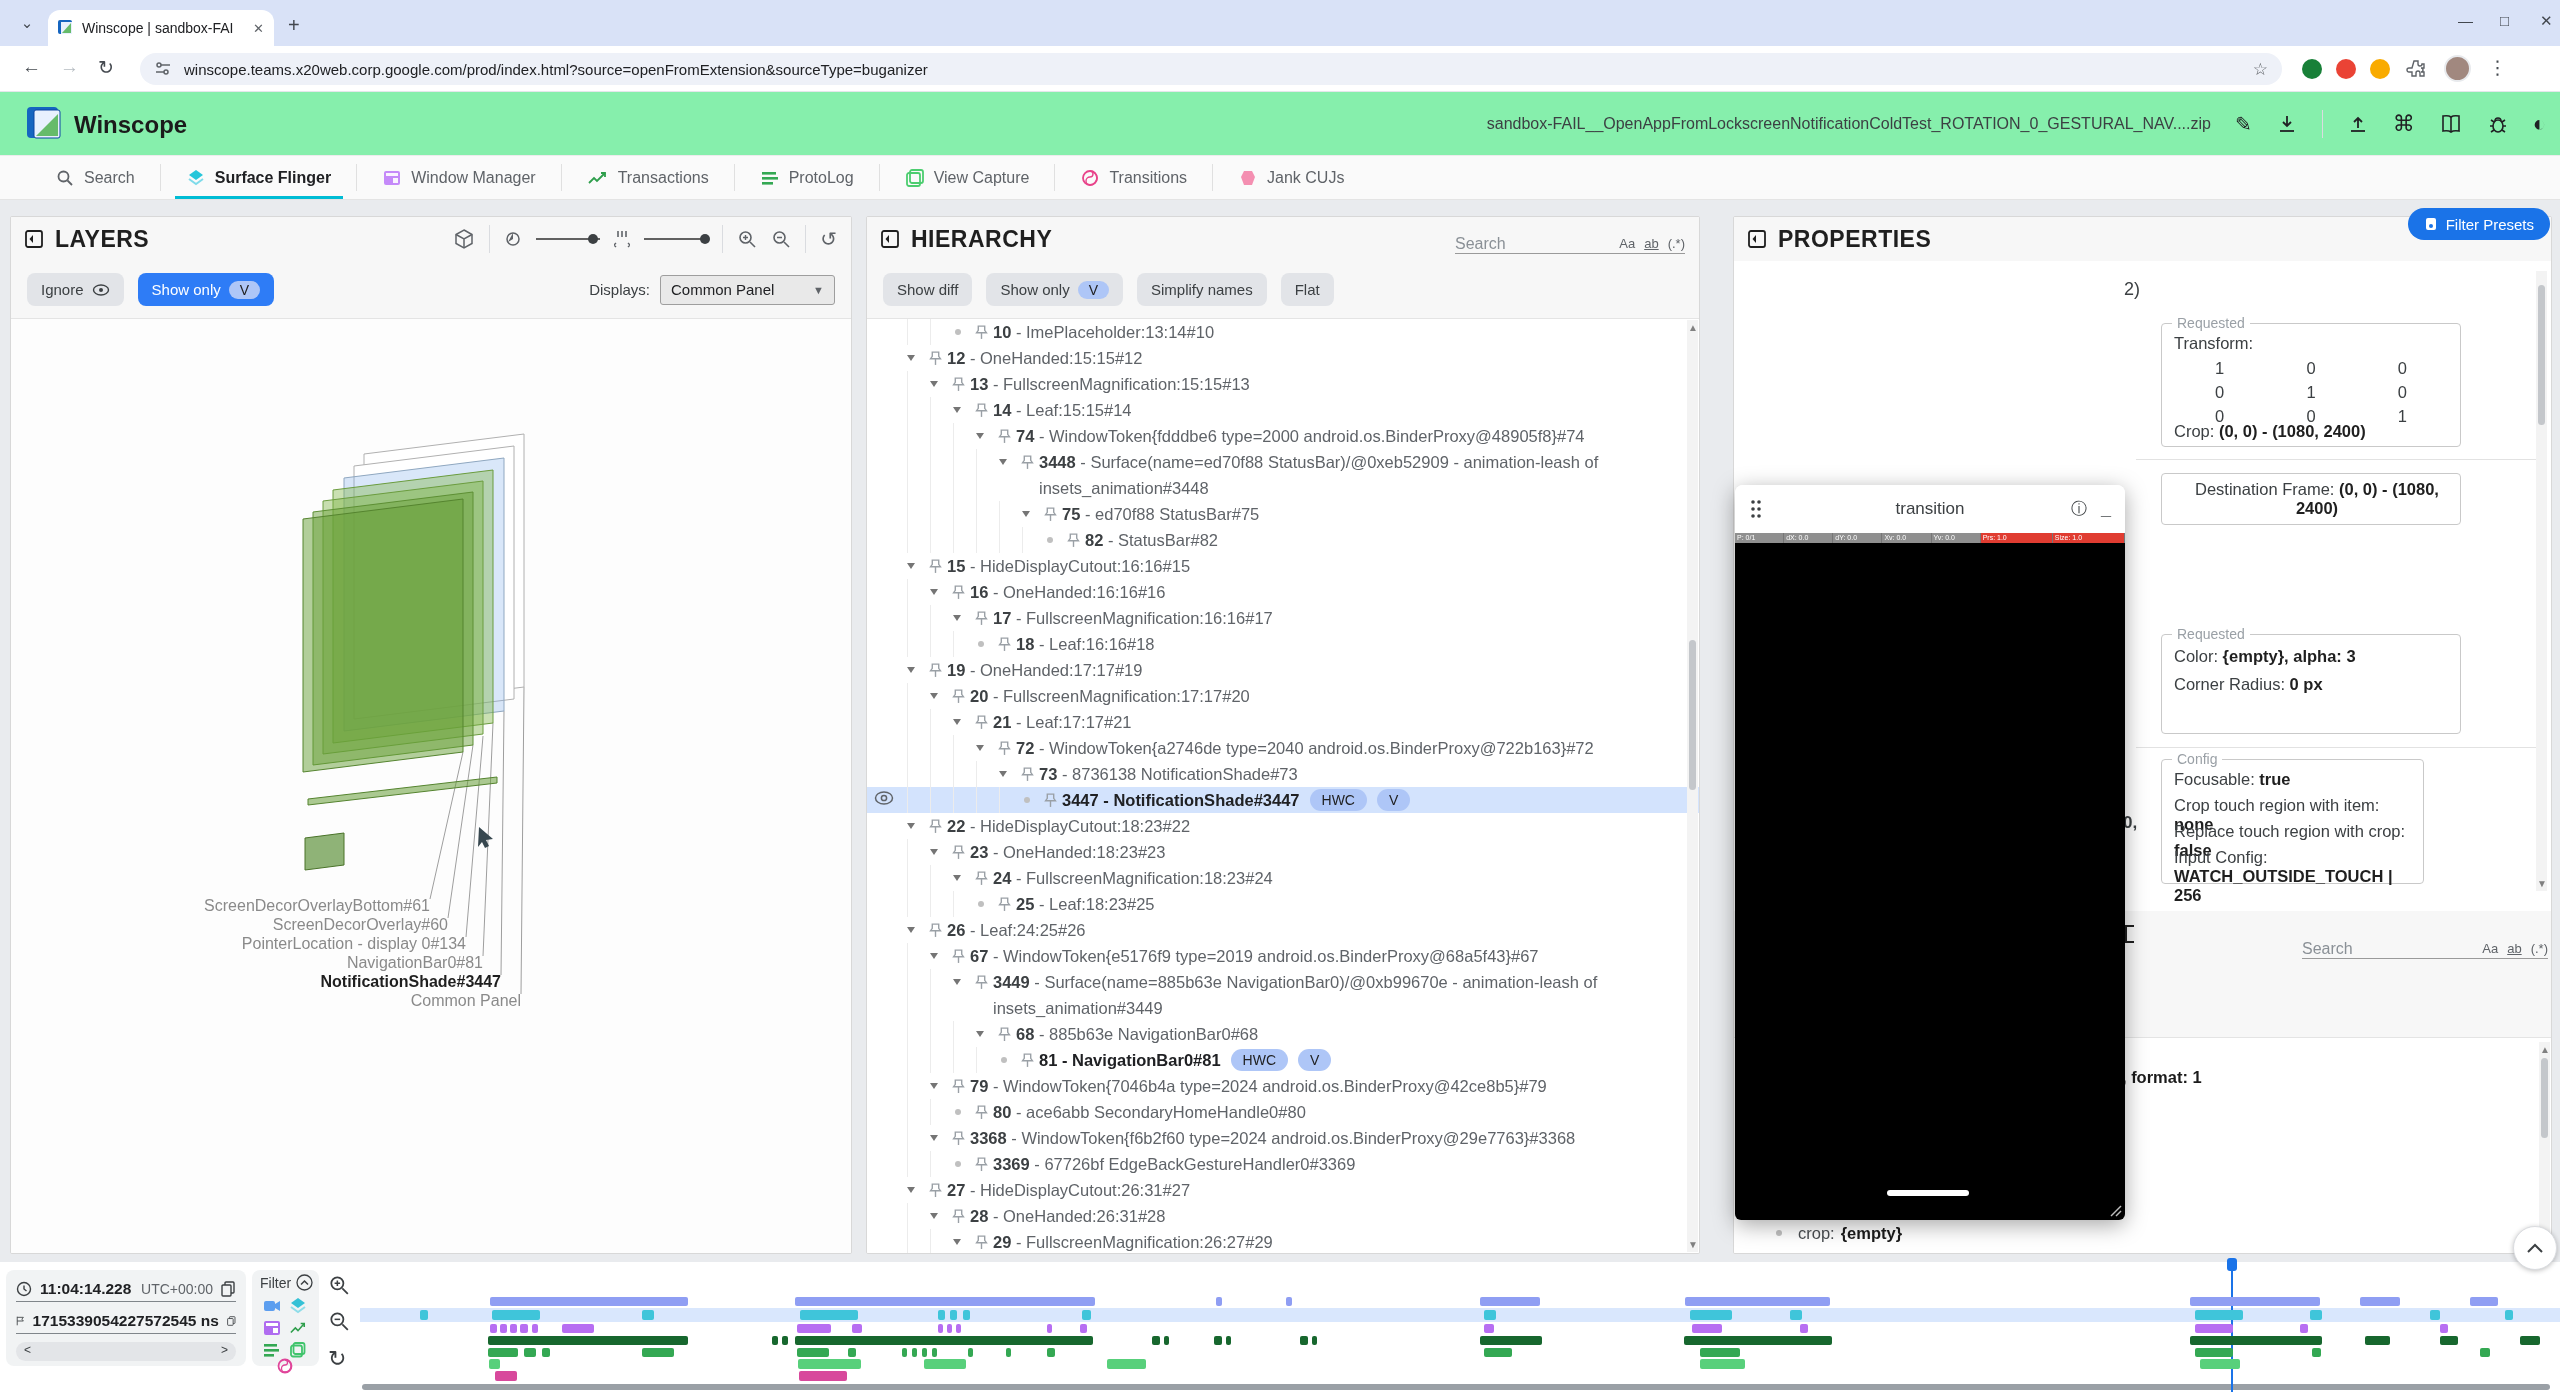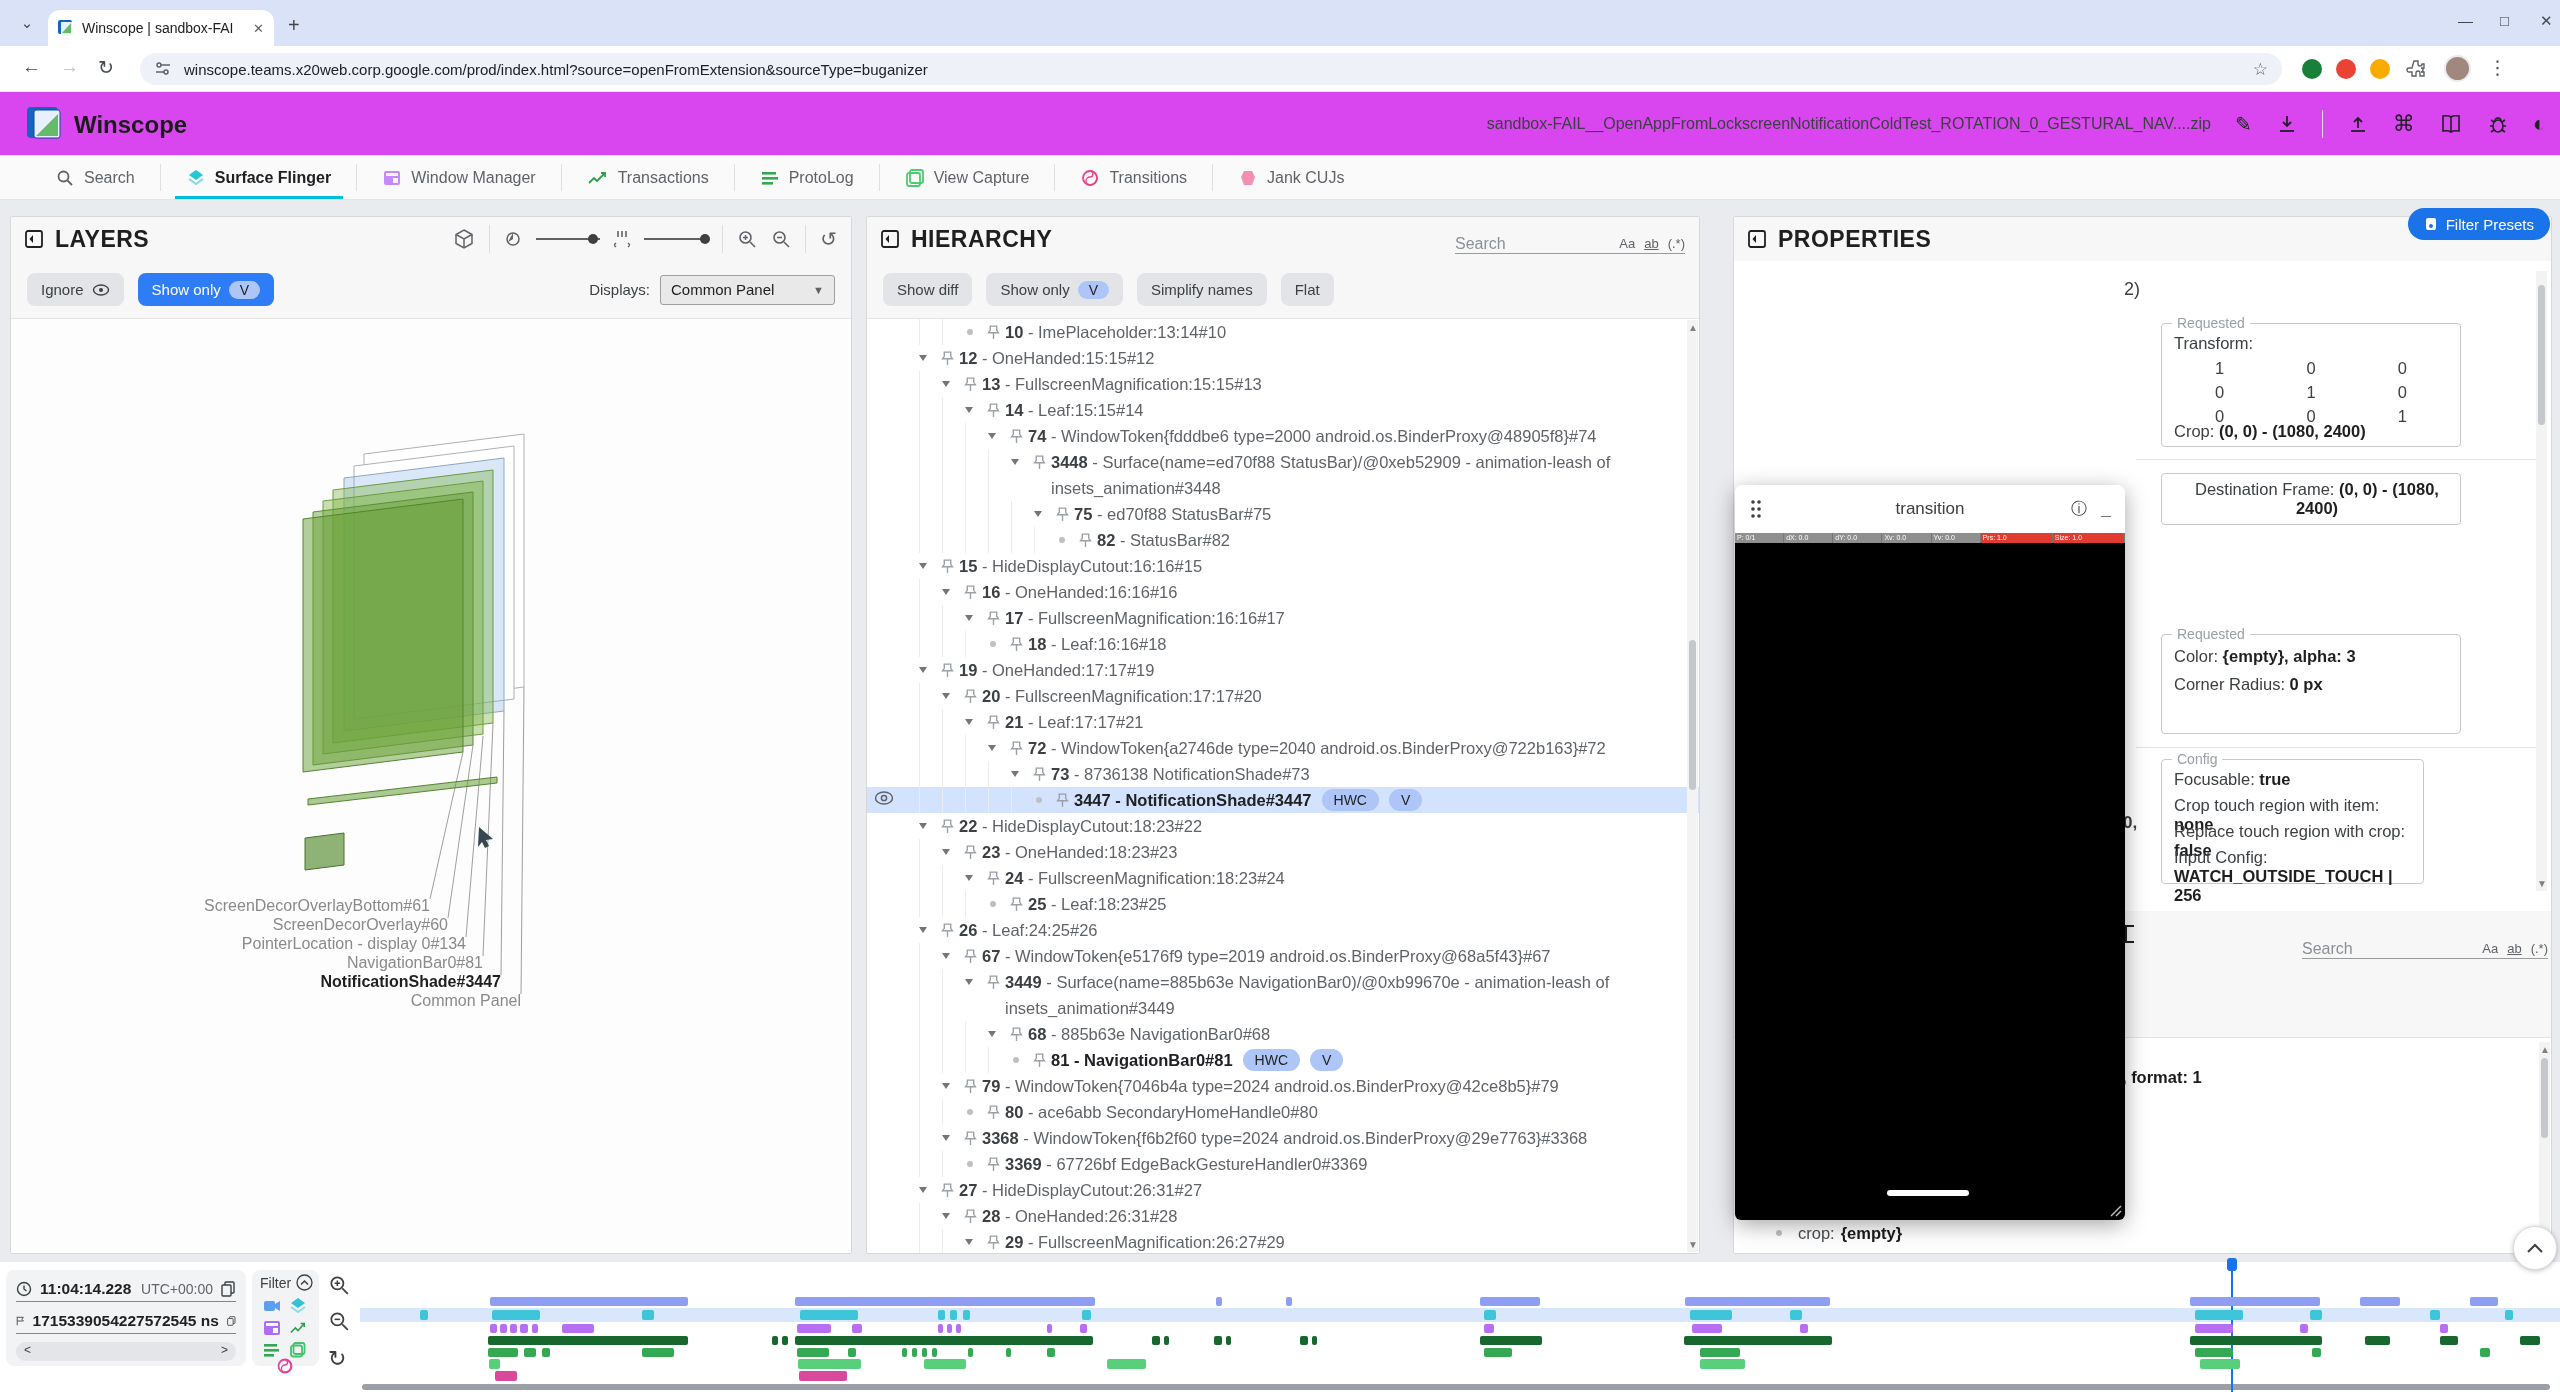--- a/index.html
+++ b/index.html
@@ -21,21 +21,21 @@
     border-bottom:1px solid #e4e7eb; }
   .navbtn { position:absolute; top:10px; font-size:19px; color:#454a50; }
   #omnibox { position:absolute; left:140px; top:7px; width:2142px; height:32px; background:#eef1f8;
     border-radius:16px; display:flex; align-items:center; padding:0 14px; }
   #omnibox .url { font-size:15px; color:#202124; margin-left:12px; flex:1; white-space:nowrap; overflow:hidden; }
   .ext-icon { position:absolute; top:13px; width:20px; height:20px; border-radius:50%; }
   #avatar { position:absolute; top:9px; width:27px; height:27px; border-radius:50%;
     background:#a1887f; border:2px solid #e8eaed; }
 
   
-  #appheader { position:absolute; left:0; top:92px; width:2560px; height:64px; background:#d946ef;
+  #appheader { position:absolute; left:0; top:92px; width:2560px; height:64px; background:#86efac;
     border-bottom:1px solid #ececec; }
   #logo { position:absolute; left:26px; top:14px; width:36px; height:36px; }
   #appname { position:absolute; left:74px; top:19px; font-size:24px; font-weight:bold; color:#1b1b1b; }
   #header-right { position:absolute; right:14px; top:0; height:64px; display:flex; align-items:center; gap:24px; }
   #trace-file { font-size:16px; color:#3c4043; max-width:960px; white-space:nowrap; overflow:hidden; }
   .hicon { color:#202124; }
   .vdiv { width:1px; height:28px; background:#dadce0; }
 
   
   #navrow { position:absolute; left:0; top:156px; width:2560px; height:44px; background:#fafafa;
@@ -76,21 +76,21 @@
   .l3d-label.bold { color:#1f1f1f; font-weight:bold; }
   #layers-tools { margin-left:auto; display:flex; align-items:center; gap:14px; color:#5f6368; }
   .slider { width:64px; height:2px; background:#616161; position:relative; }
   .slider .dot { position:absolute; top:-4px; width:10px; height:10px; border-radius:50%; background:#3c4043; }
 
   
   #hier-chips { position:absolute; left:0; top:44px; right:0; height:58px; background:#f7f7f7;
     border-bottom:1px solid #e4e4e4; display:flex; align-items:center; padding:0 16px; gap:14px; }
   #hier-tree { position:absolute; left:0; top:102px; right:0; bottom:0; overflow:hidden; background:#fff; }
   .trow { position:relative; display:flex; align-items:flex-start; line-height:26px; font-size:16.5px;
-    color:#5f6368; padding-left:52px; padding-right:14px; }
+    color:#5f6368; padding-left:40px; padding-right:14px; }
   .trow .sp { flex:0 0 23px; align-self:stretch; border-left:1px solid #ececec; }
   .trow .tw { flex:0 0 22px; display:flex; align-items:center; height:26px; }
   .arr { width:0; height:0; border-left:4.5px solid transparent; border-right:4.5px solid transparent;
     border-top:6px solid #757575; }
   .dot6 { width:6px; height:6px; border-radius:50%; background:#c0c0c0; margin-left:2px; }
   .trow .pin { flex:0 0 18px; padding-top:6px; }
   .trow .lbl { flex:0 1 auto; }
   .trow .lbl b { color:#3c4043; }
   .trow.bold .lbl, .trow.bold .lbl b { color:#202124; font-weight:bold; }
   .trow.selected { background:#d3e3fd; }

